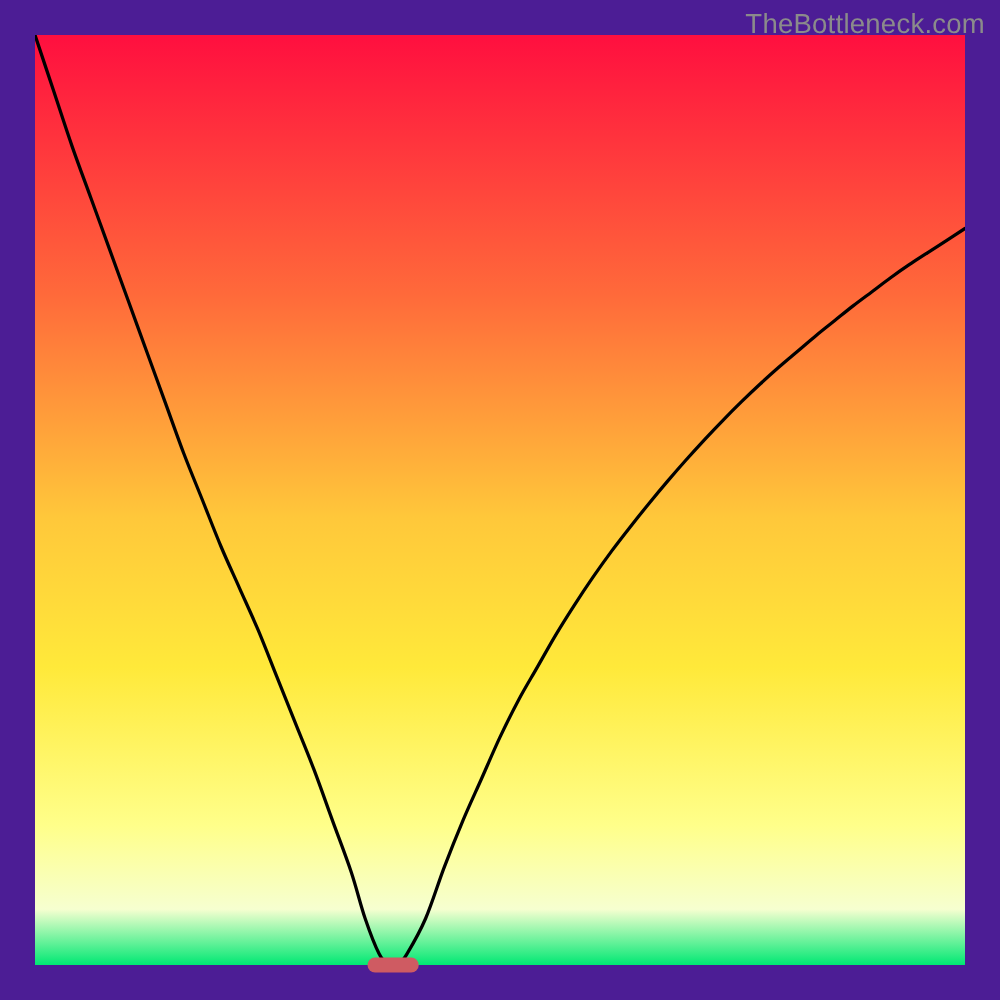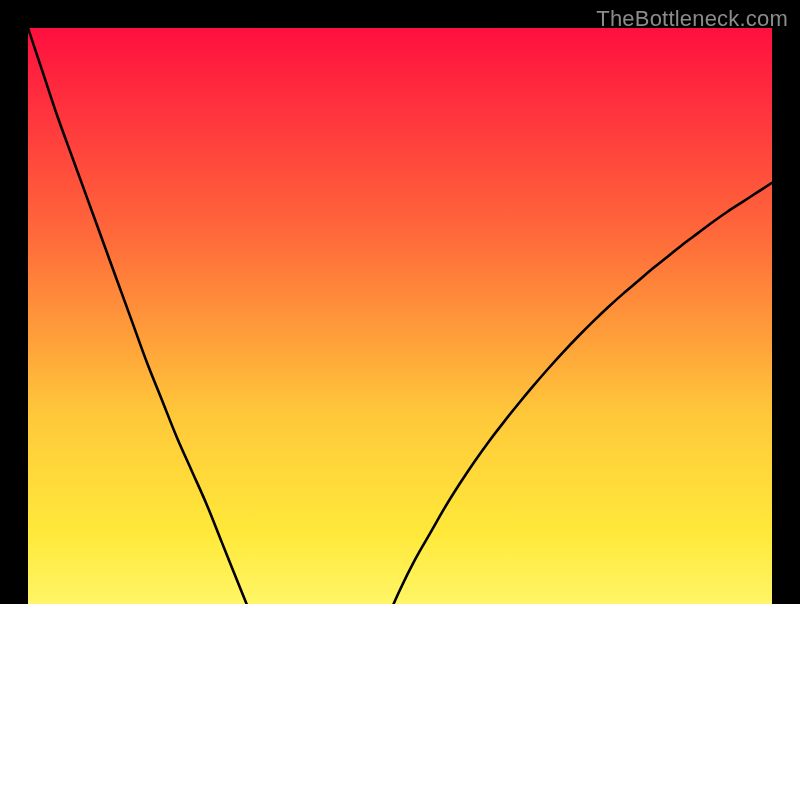--- a/index.html
+++ b/index.html
@@ -3,22 +3,22 @@
 <meta charset="utf-8">
 <style>
   body {
     margin: 0;
     padding: 0;
     background: #fff;
   }
   .stage {
     position: relative;
     width: 800px;
-    height: 604px;
-    background: #000000;
+    height: 800px;
+    background: #4c1d95;
     overflow: hidden;
   }
   .plot-area {
     position: absolute;
     left: 28px;
     top: 28px;
     width: 744px;
     height: 744px;
   }
   .gradient-bg {

